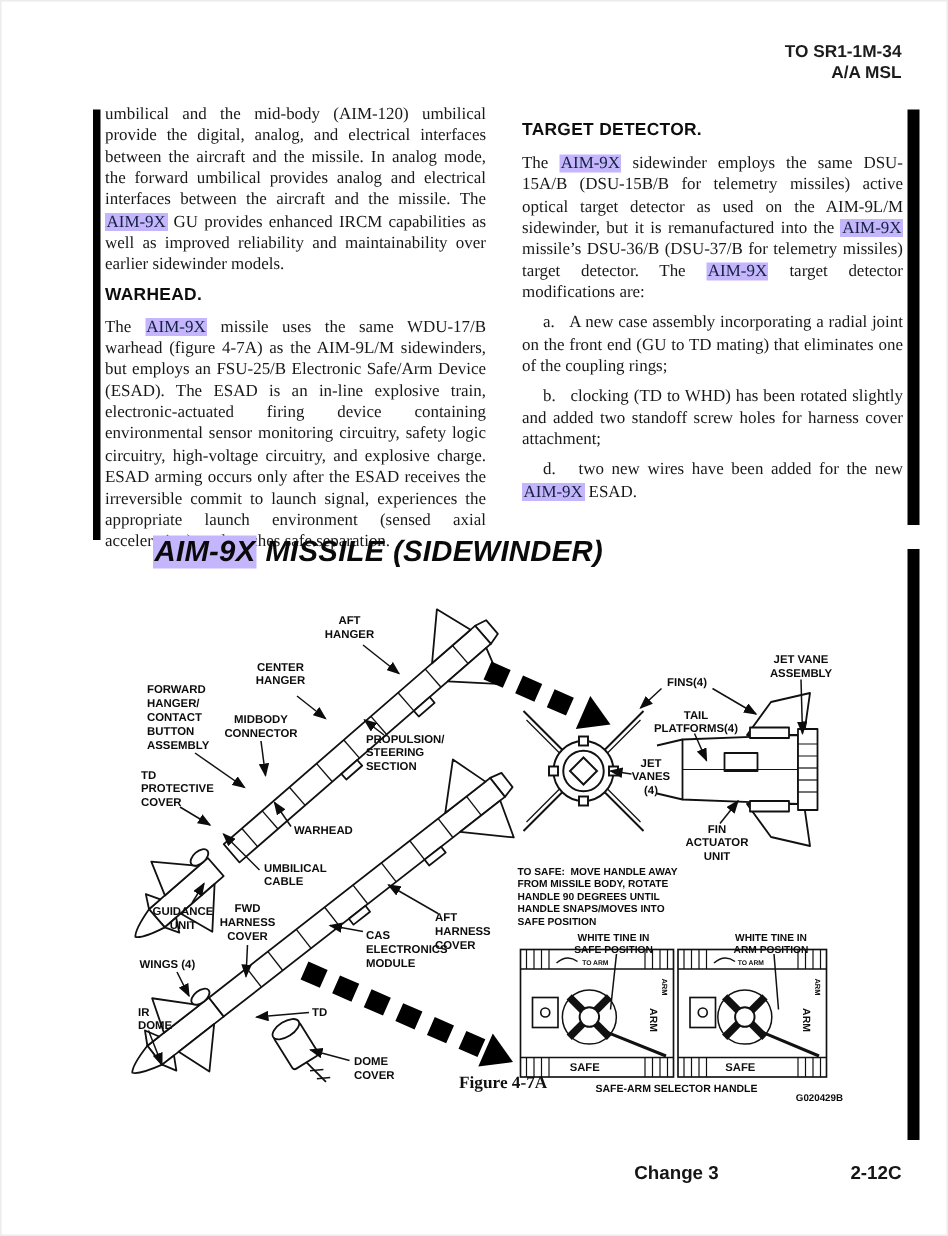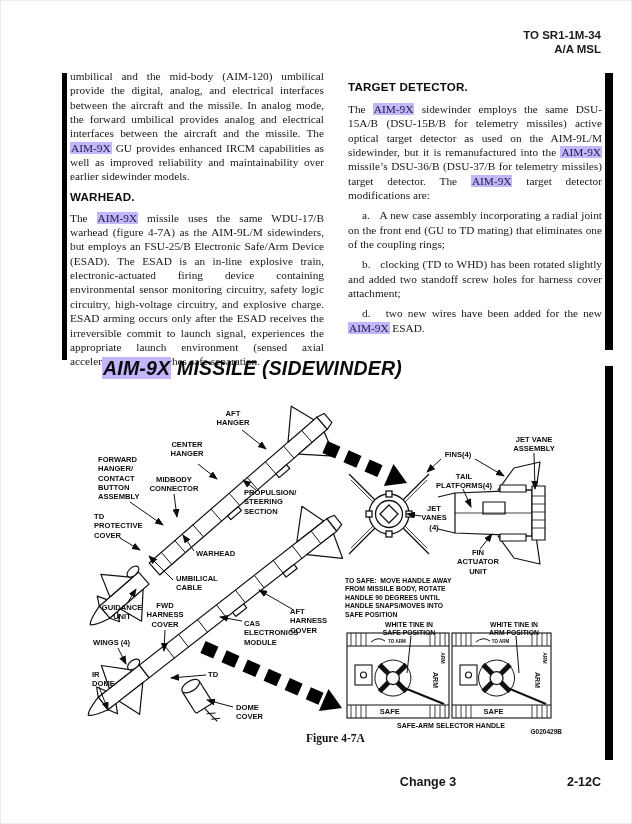--- a/index.html
+++ b/index.html
@@ -20,25 +20,25 @@
           letter-spacing:.2px;color:#0d0d0d;margin:7px 0 8px;}
   .col h3.first{margin-top:12px;margin-bottom:9px;}
   .items p{margin:6px 0 0;text-indent:14px;}
   .hl{background:#c4b5fd;color:#13233f;padding:0 1px;}
   .figtitle{position:absolute;left:0;top:357px;width:504px;text-align:center;
             font-family:"Liberation Sans",sans-serif;font-weight:bold;font-style:italic;
             font-size:19.5px;letter-spacing:.2px;color:#0a0a0a;}
   .figtitle .hl{color:#0a0a0a;}
   svg.diagram{position:absolute;left:70px;top:390px;width:500px;height:357px;}
   svg.diagram text{font-family:"Liberation Sans",sans-serif;font-weight:bold;}
-  .figcap{position:absolute;left:306px;top:732px;font-family:"Liberation Serif",serif;
+  .figcap{position:absolute;left:306px;top:716px;font-family:"Liberation Serif",serif;
           font-weight:bold;font-size:11.5px;color:#111;text-align:right;}
   .ftr{position:absolute;font-family:"Liberation Sans",sans-serif;font-weight:bold;
        font-size:12.5px;color:#151515;}
-  #change{left:383px;top:775px;width:90px;text-align:center;}
+  #change{left:406px;top:775px;width:90px;text-align:center;}
   #pageno{right:31px;top:775px;}
 </style>
 </head>
 <body>
 
 <div class="page">
 
   <div class="hdr">
     <div>TO SR1-1M-34</div>
     <div>A/A MSL</div>

